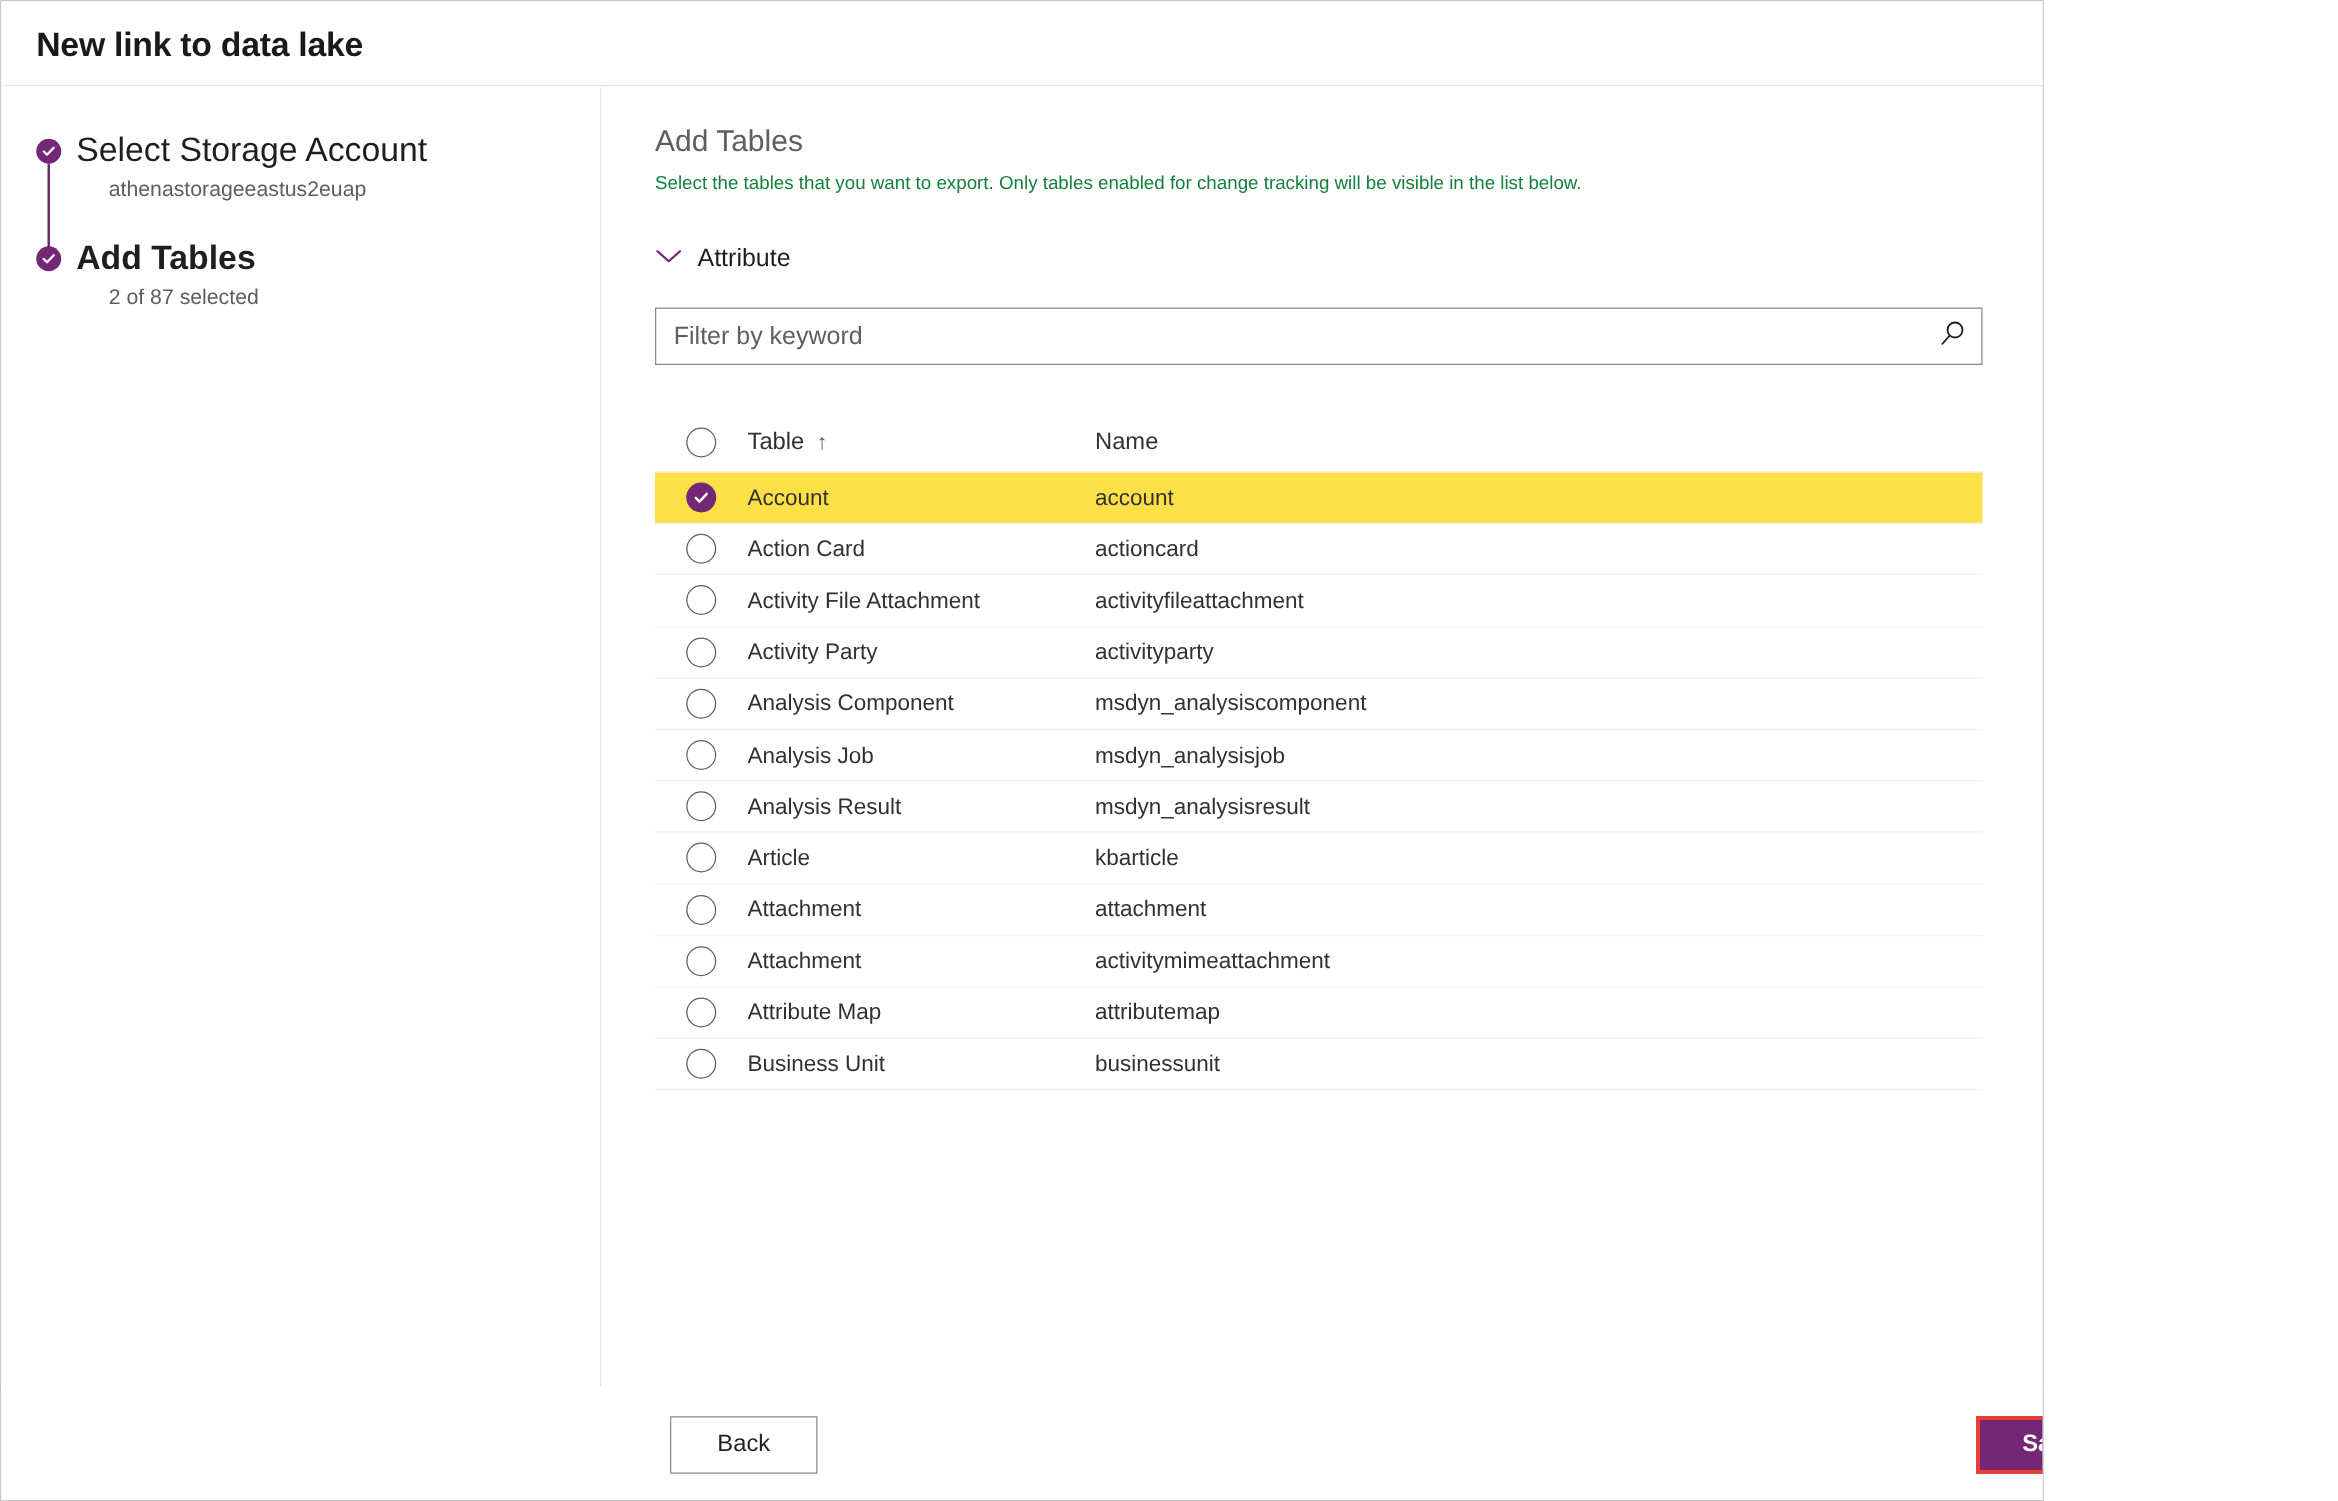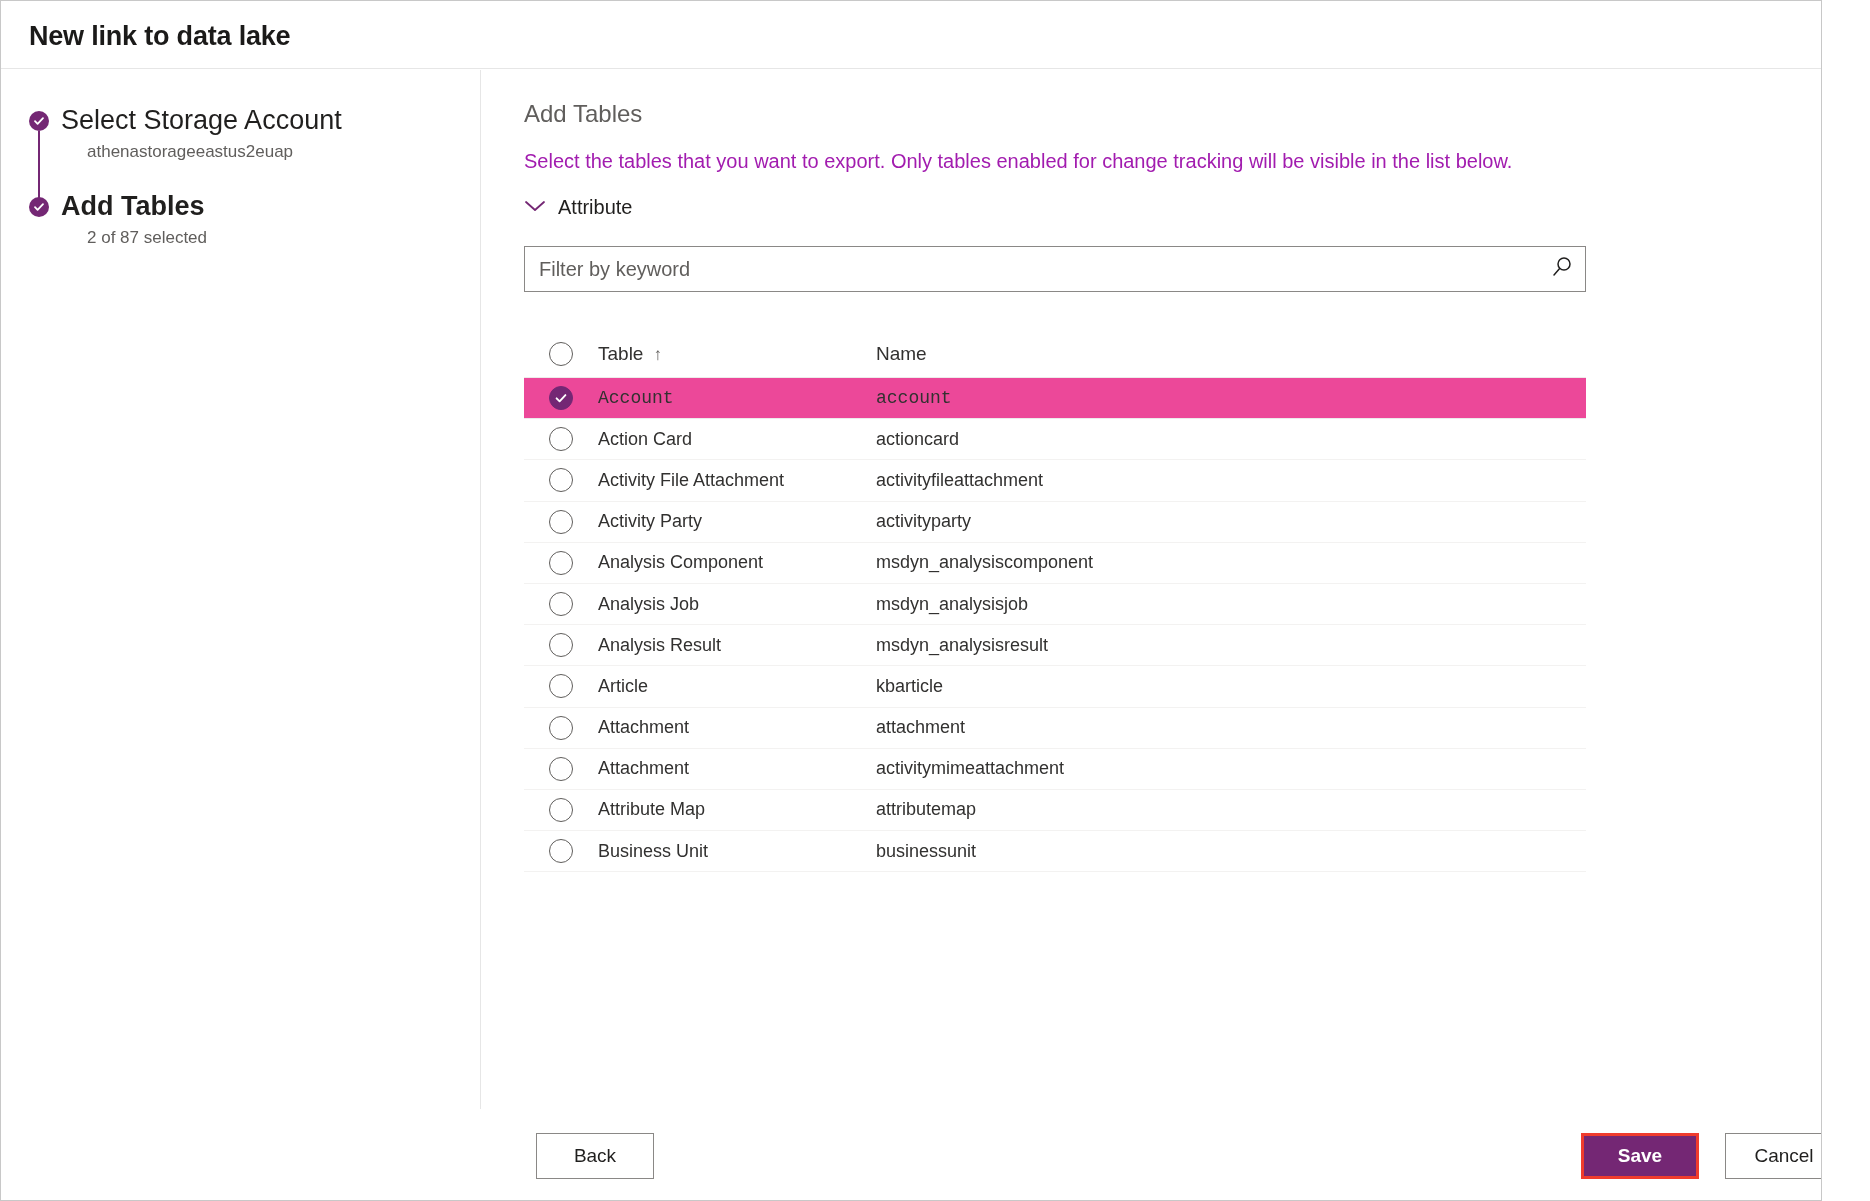--- a/index.html
+++ b/index.html
@@ -8,21 +8,21 @@
     padding: 0;
     width: 1870px;
     height: 1201px;
     background: #ffffff;
     font-family: "Liberation Sans", sans-serif;
     overflow: hidden;
   }
 
   #dialog {
     position: relative;
-    width: 1822px;
+    width: 1635px;
     height: 1201px;
     background: #ffffff;
     border: 1px solid #c8c8c8;
     overflow: hidden;
   }
 
   
   .titlebar {
     position: absolute;
     left: 0; top: 0;
@@ -140,23 +140,23 @@
     left: 42px;
     top: 30px;
     font-size: 24px;
     color: #605e5c;
     font-weight: 400;
     white-space: nowrap;
   }
   .section-desc {
     position: absolute;
     left: 42px;
-    top: 80px;
-    font-size: 20px;
-    color: #a21caf;
+    top: 68px;
+    font-size: 15px;
+    color: #15803d;
     white-space: nowrap;
   }
 
   .advanced-toggle {
     position: absolute;
     left: 42px;
     top: 126px;
     display: flex;
     align-items: center;
     gap: 12px;
@@ -215,21 +215,21 @@
     padding-left: 0;
     border-bottom: 1px solid #edebe9;
   }
   .row {
     display: flex;
     align-items: center;
     height: 41.2px;
     border-bottom: 1px solid #f3f2f1;
     cursor: pointer;
   }
-  .row.selected { background: #ec4899; border-bottom-color: #ebebeb; font-family: Liberation Mono, monospace; }
+  .row.selected { background: #fde047; border-bottom-color: #ebebeb; }
   .cell-check {
     width: 74px;
     display: flex;
     align-items: center;
     justify-content: center;
     flex: none;
   }
   .cell-table {
     width: 278px;
     flex: none;

